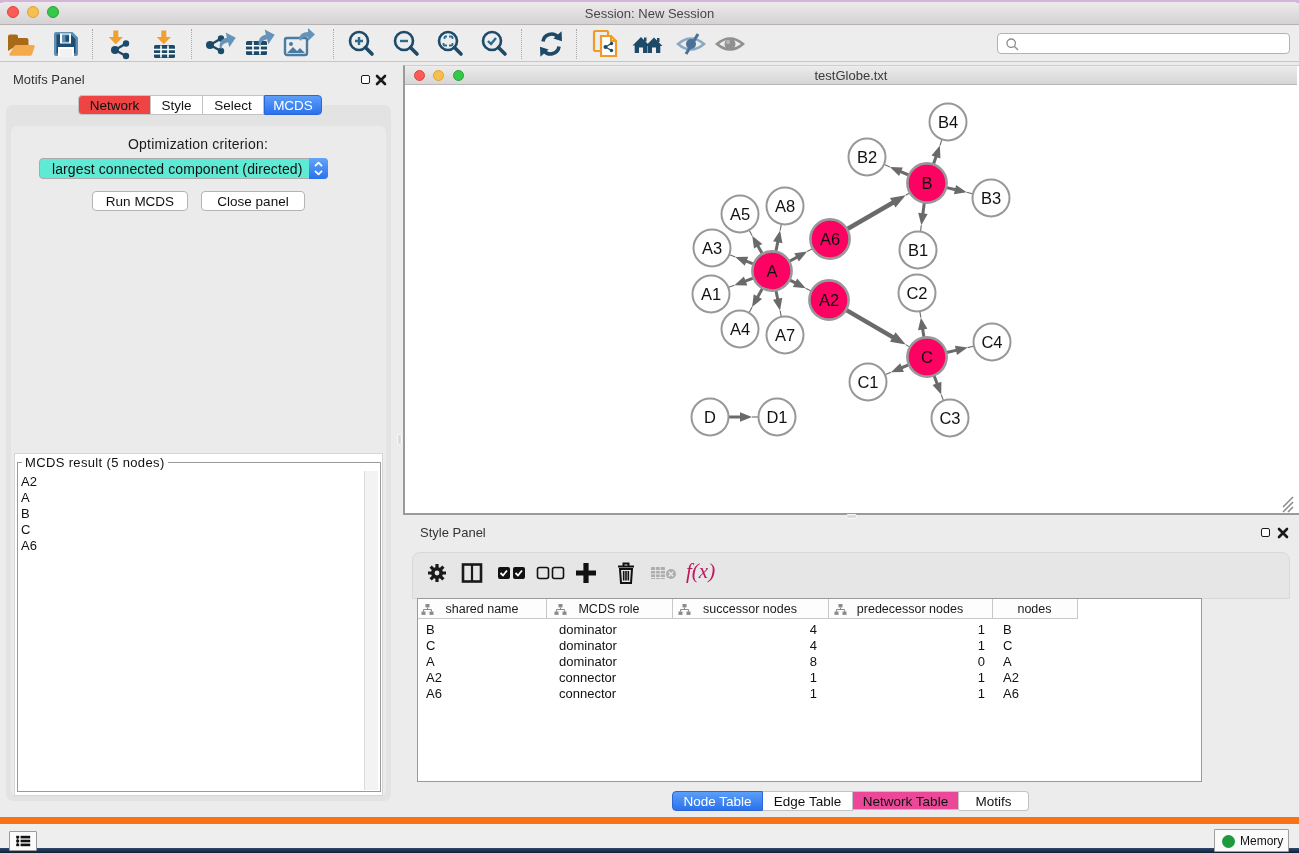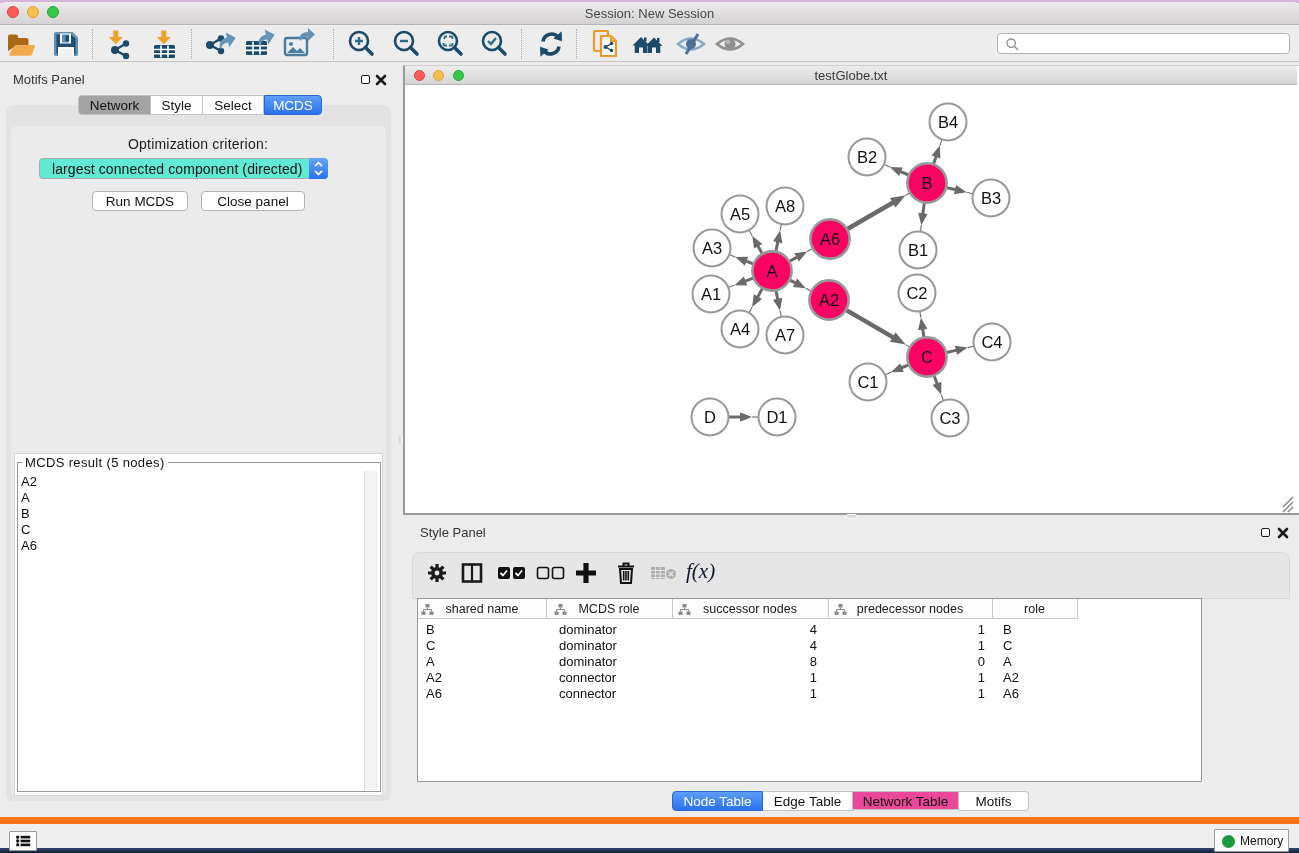--- a/index.html
+++ b/index.html
@@ -164,21 +164,21 @@
 
   <div class="abs" style="left:361px;top:12px;width:9px;height:9px;border:1.6px solid #1a1a1a;border-radius:2px;background:#fff"></div>
   <svg class="abs" style="left:375px;top:11px" width="12" height="12" viewBox="0 0 12 12">
     <path d="M2 2 L10 10 M10 2 L2 10" stroke="#1a1a1a" stroke-width="2.6" stroke-linecap="round"></path>
   </svg>
 
   <div class="abs" style="left:6px;top:42px;width:385px;height:696px;background:#e3e3e3;border-radius:7px"></div>
   <div class="abs" style="left:11px;top:63px;width:375px;height:670px;background:#ebebeb;border-radius:6px"></div>
 
   <div class="abs" style="left:78px;top:32px;height:20px;font-size:13.5px">
-    <div class="abs" style="left:0;top:0;width:73px;height:20px;background:#a3a3a3;border:1px solid #c3c3c3;border-radius:4px 0 0 4px;text-align:center;line-height:19px;color:#111">Network</div>
+    <div class="abs" style="left:0;top:0;width:73px;height:20px;background:#ef4444;border:1px solid #c3c3c3;border-radius:4px 0 0 4px;text-align:center;line-height:19px;color:#111">Network</div>
     <div class="abs" style="left:73px;top:0;width:52px;height:20px;background:#fff;border:1px solid #c3c3c3;border-left:none;text-align:center;line-height:19px;color:#111">Style</div>
     <div class="abs" style="left:125px;top:0;width:61px;height:20px;background:#fff;border:1px solid #c3c3c3;border-left:none;text-align:center;line-height:19px;color:#111">Select</div>
     <div class="abs" style="left:186px;top:0;width:58px;height:20px;background:linear-gradient(#5c9ef7,#2a72ee);border:1px solid #2a66d8;border-radius:0 4px 4px 0;text-align:center;line-height:19px;color:#fff">MCDS</div>
   </div>
 
   <div class="abs" style="left:0;top:73px;width:396px;text-align:center;font-size:14px;letter-spacing:0.2px;color:#1c1c1c">Optimization criterion:</div>
 
   <div class="abs" style="left:39px;top:95px;width:289px;height:21px;background:#5eead4;border:1px solid #ababab;border-radius:4px">
     <div class="abs" style="left:12px;top:2px;font-size:14px;letter-spacing:0.1px;color:#111">largest connected component (directed)</div>
     <div class="abs" style="right:-1px;top:-1px;width:19px;height:21px;background:linear-gradient(#64a4f8,#2a72ee);border-radius:0 4px 4px 0">
@@ -359,35 +359,35 @@
     <path d="M9.7 11 v9.5 M12 11 v9.5 M14.3 11 v9.5" stroke="#111" stroke-width="1.6"></path>
   </svg>
 
   <svg class="abs" style="left:247px;top:46px" width="28" height="16" viewBox="0 0 28 16">
     <rect x="1" y="2" width="14" height="12" rx="1" fill="#adadad"></rect>
     <path d="M1 5.5 h14 M1 9 h14 M1 12.5 h14 M5.6 2 v12 M10.2 2 v12" stroke="#e6e6e6" stroke-width="1"></path>
     <circle cx="21" cy="9" r="5" fill="#adadad"></circle>
     <path d="M18.8 6.8 l4.4 4.4 M23.2 6.8 l-4.4 4.4" stroke="#e6e6e6" stroke-width="1.5"></path>
   </svg>
 
-  <div class="abs" style="left:283px;top:40px;font-family:'Liberation Serif',serif;font-style:italic;font-size:21px;color:#0f172a">f(x)</div>
+  <div class="abs" style="left:283px;top:40px;font-family:'Liberation Serif',serif;font-style:italic;font-size:21px;color:#be185d">f(x)</div>
 
   <div class="abs" style="left:14px;top:79px;width:785px;height:184px;background:#fff;border:1px solid #9a9a9a">
 
     <div class="abs" style="left:0;top:0;width:659px;height:20px;background:#fdfdfd;border-bottom:1px solid #c8c8c8"></div>
     <div class="abs" style="left:128px;top:0;height:20px;border-left:1px solid #c8c8c8"></div>
     <div class="abs" style="left:254px;top:0;height:20px;border-left:1px solid #c8c8c8"></div>
     <div class="abs" style="left:410px;top:0;height:20px;border-left:1px solid #c8c8c8"></div>
     <div class="abs" style="left:574px;top:0;height:20px;border-left:1px solid #c8c8c8"></div>
     <div class="abs" style="left:659px;top:0;height:20px;border-left:1px solid #c8c8c8"></div>
     <div class="abs hdr" style="left:0;top:3px;width:128px">shared name</div>
     <div class="abs hdr" style="left:128px;top:3px;width:126px">MCDS role</div>
     <div class="abs hdr" style="left:254px;top:3px;width:156px">successor nodes</div>
     <div class="abs hdr" style="left:410px;top:3px;width:164px">predecessor nodes</div>
-    <div class="abs hdr" style="left:574px;top:3px;width:85px">role</div>
+    <div class="abs hdr" style="left:574px;top:3px;width:85px">nodes</div>
 
     <svg class="abs" style="left:3px;top:4px" width="13" height="13" viewBox="0 0 13 13">
 <g fill="#8a8a8a">
           <rect x="4.5" y="1" width="4" height="3.4"></rect>
           <rect x="0.5" y="8.5" width="4" height="3.4"></rect>
           <rect x="8.5" y="8.5" width="4" height="3.4"></rect>
         </g>
 <path d="M6.5 4.5 v2 M2.5 8.5 v-2 h8 v2" stroke="#8a8a8a" stroke-width="1" fill="none"></path>
       </svg>
 <svg class="abs" style="left:136px;top:4px" width="13" height="13" viewBox="0 0 13 13">

